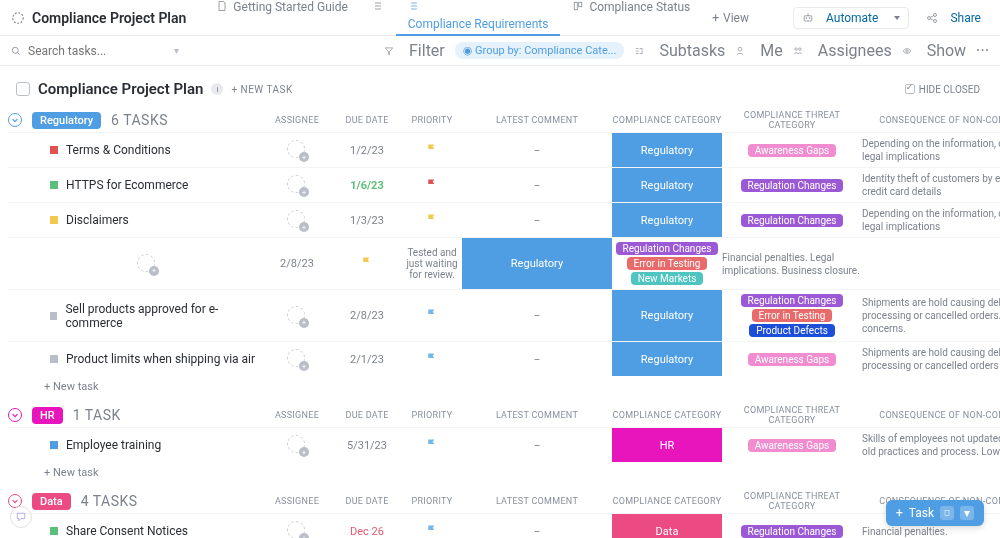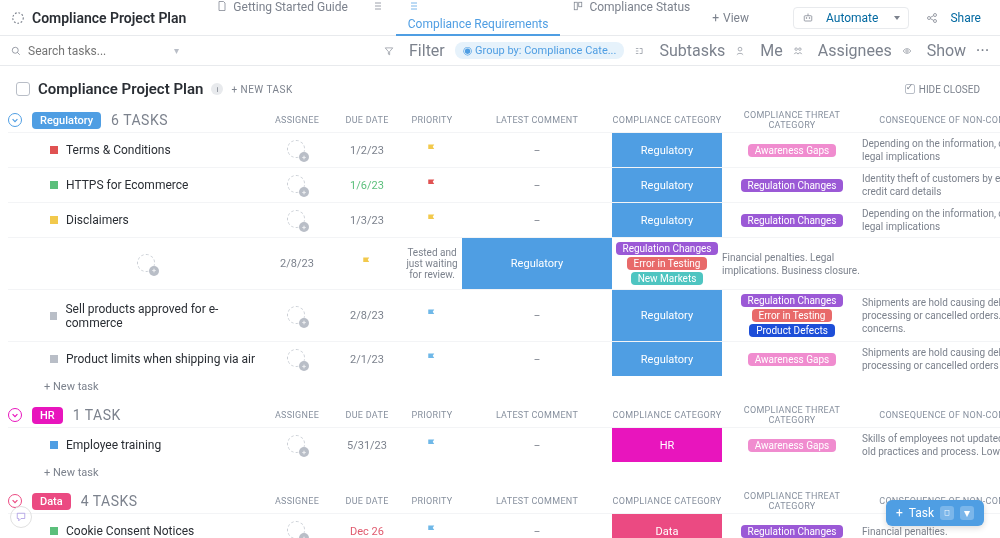--- a/index.html
+++ b/index.html
@@ -58,21 +58,21 @@
 
 
 .task-row { min-height: 34px; border-top: 1px solid #f3f4f6; font-size: 12px; }
 .task-row:last-child { border-bottom: 1px solid #f3f4f6; }
 .task-name-cell { display: flex; align-items: center; gap: 8px; padding-left: 18px; }
 .status-sq { width: 8px; height: 8px; display:inline-block; }
 .assignee { width: 20px; height: 20px; position: relative; margin:0 auto;}
 .assignee .avatar { width:18px;height:18px;border:1px dashed #c8cdd4;border-radius:50%;display:block;}
 .assignee .plus { position:absolute;right:-2px;bottom:-2px;width:10px;height:10px;background:#b9bec7;border-radius:50%;display:flex;align-items:center;justify-content:center;color:#fff;font-size:8px;}
 .due { text-align:center; font-size:11px; color:#7c828d;}
-.due.green{color:#5bbf7b;}
+.due.green{color:#5bbf7b;font-weight:bold;}
 .due.red{color:#e05b6f;}
 .priority { text-align:center;}
 .flag { width:12px;height:12px;display:inline-block;}
 .comment-cell { font-size:10px; color:#7c828d; text-align:center; }
 .cat-cell { padding:0; height:100%; display:flex;}
 .cat-badge { flex:1; display:flex;align-items:center;justify-content:center;color:#fff;font-size:11px;min-height:34px; }
 .threat-cell { display:flex; flex-direction:column; gap:2px; align-items:center; padding:4px 0;text-align:right;}
 .threat-tag { padding:1px 7px;border-radius:4px;font-size:10px;color:#fff;}
 .conseq-cell { font-size:10px; color:#7c828d; line-height:1.3; }
 .newtask-row { padding: 4px 0 4px 36px; color:#7c828d; font-size:11px; cursor:pointer; }
@@ -482,21 +482,21 @@
             <div class="col">PRIORITY</div>
             <div class="col">LATEST COMMENT</div>
             <div class="col">COMPLIANCE CATEGORY</div>
             <div class="col">COMPLIANCE THREAT CATEGORY</div>
             <div class="col">CONSEQUENCE OF NON-COMPLIANCE</div>
           </div>
           <div class="task-row">
             <div></div>
             <div class="task-name-cell">
               <span class="status-sq" style="background:#5bbf7b"></span>
-              <span>Cookie Consent Notices</span>
+              <span>Share Consent Notices</span>
             </div>
             <div class="assignee">
               <span class="avatar"></span>
               <span class="plus">+</span>
             </div>
             <div class="due red">Dec 26</div>
             <div class="priority"><svg class="flag" viewBox="0 0 16 16">
                 <path class="fl-blue" d="M3 2v12M3 2h8l-2 3 2 3H3"></path>
               </svg></div>
             <div class="comment-cell">–</div>

